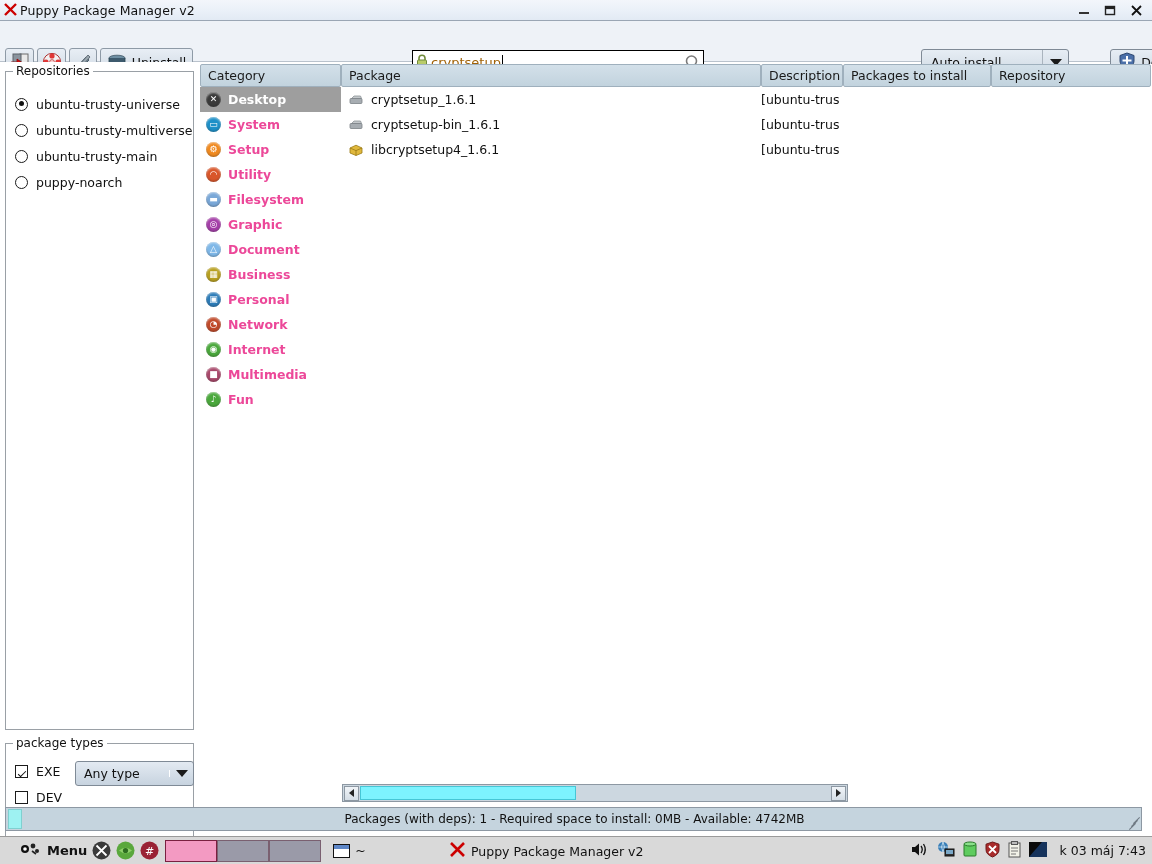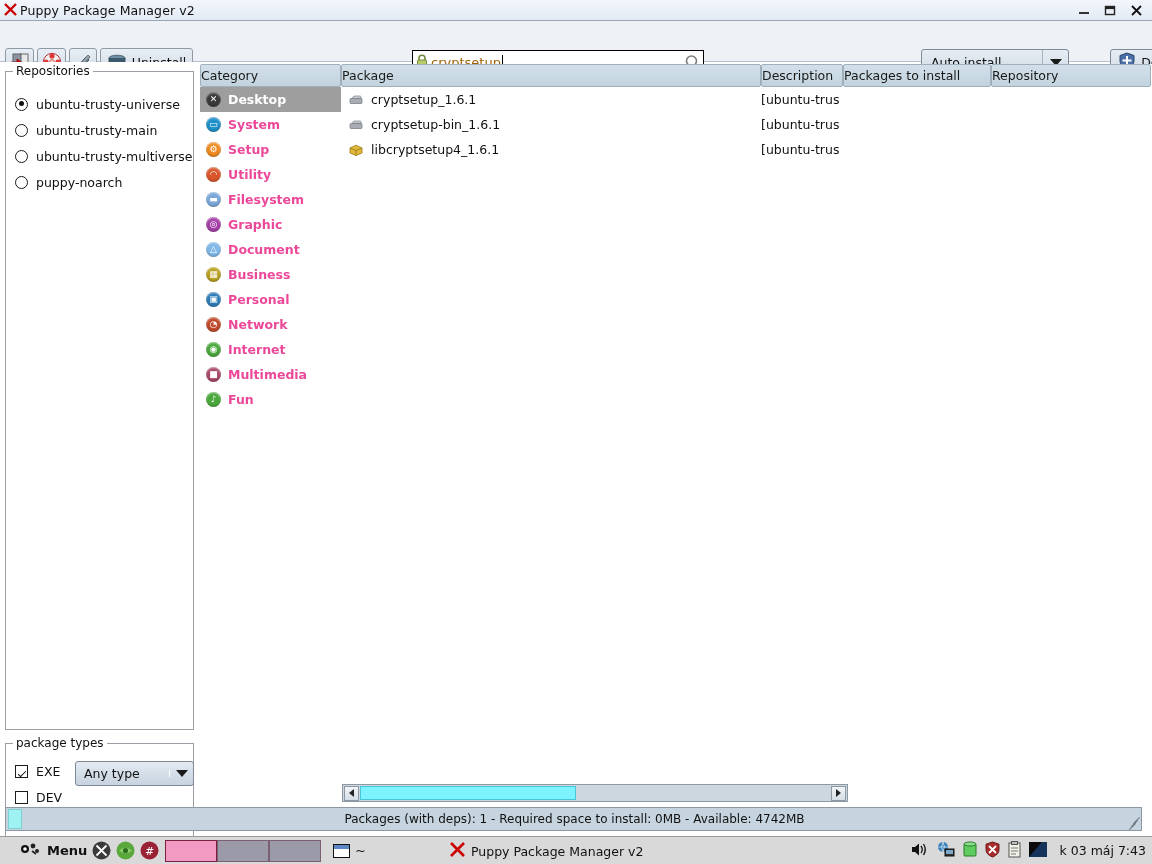--- a/index.html
+++ b/index.html
@@ -108,21 +108,21 @@
     display:flex; align-items:center; cursor:pointer;
   }
   .anytype .cval{font-size:12.5px;color:#111;padding-left:8px;flex:1;}
   .anytype .carw{width:24px;display:flex;align-items:center;justify-content:center;border-left:1px solid #fff;}
 
   
   .catcol { position:absolute; left:200px; top:64px; width:141px; height:736px; background:#fff; }
   .colhdr {
     height:23px; background:linear-gradient(to bottom,#d3e0e9,#c2d3de);
     border:1px solid #9fb0bd; border-radius:2px;
-    display:flex; align-items:center; font-size:12.5px; color:#1a1a1a;
+    display:flex; align-items:center; padding-left:7px; font-size:12.5px; color:#1a1a1a;
     cursor:pointer;
   }
   .cat-row { height:25px; display:flex; align-items:center; padding-left:6px; cursor:pointer; }
   .cat-row .cname { margin-left:7px; font-size:12.5px; font-weight:bold; color:#ec4899; }
   .cat-row.sel { background:#9e9e9e; }
   .cat-row.sel .cname { color:#ffffff; }
   .cat-ico { width:15px;height:15px;border-radius:50%;display:inline-block;flex:0 0 auto; position:relative;}
 
   
   .pkgarea { position:absolute; left:341px; top:64px; width:811px; height:716px; background:#fff; }
@@ -291,25 +291,25 @@
 
     <div class="group repos">
       <span class="legend">Repositories</span>
       <div style="padding-top:19px;">
         <div class="radio-row">
           <span class="radio on"></span>
           <span class="rl">ubuntu-trusty-universe</span>
         </div>
         <div class="radio-row">
           <span class="radio"></span>
-          <span class="rl">ubuntu-trusty-main</span>
+          <span class="rl">ubuntu-trusty-multiverse</span>
         </div>
         <div class="radio-row">
           <span class="radio"></span>
-          <span class="rl">ubuntu-trusty-multiverse</span>
+          <span class="rl">ubuntu-trusty-main</span>
         </div>
         <div class="radio-row">
           <span class="radio"></span>
           <span class="rl">puppy-noarch</span>
         </div>
       </div>
     </div>
 
     <div class="group ptypes">
       <span class="legend">package types</span>

